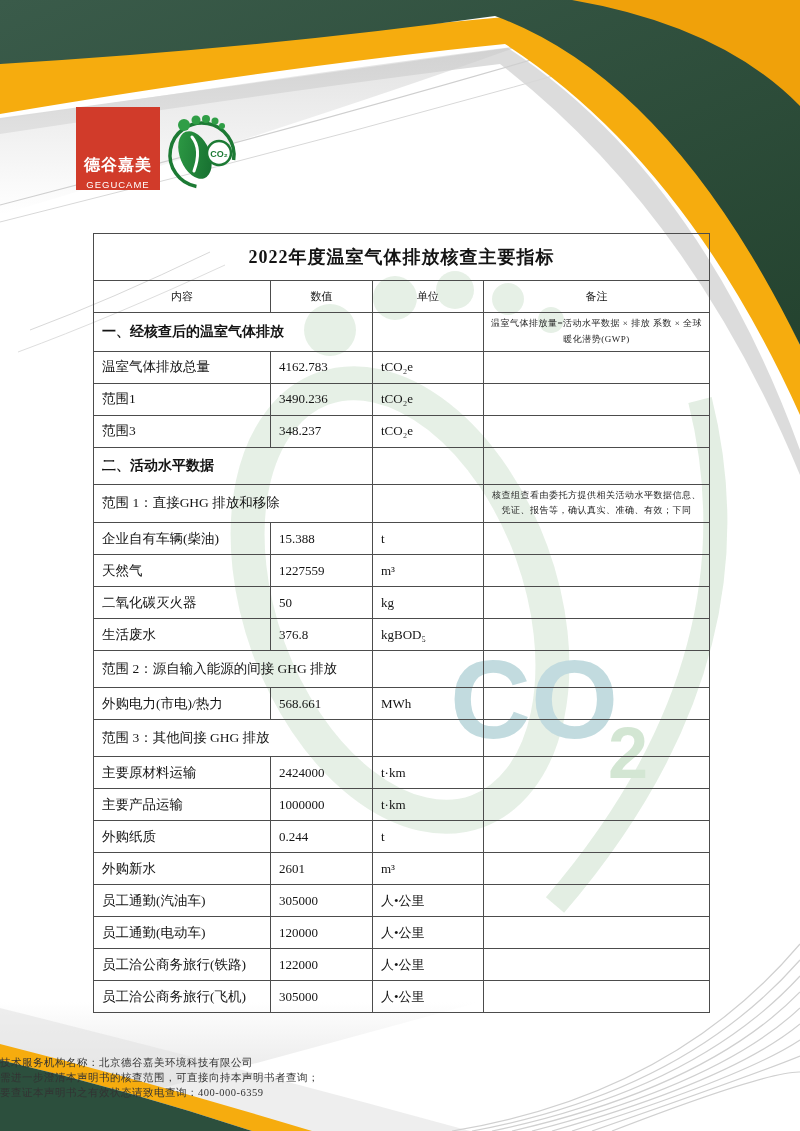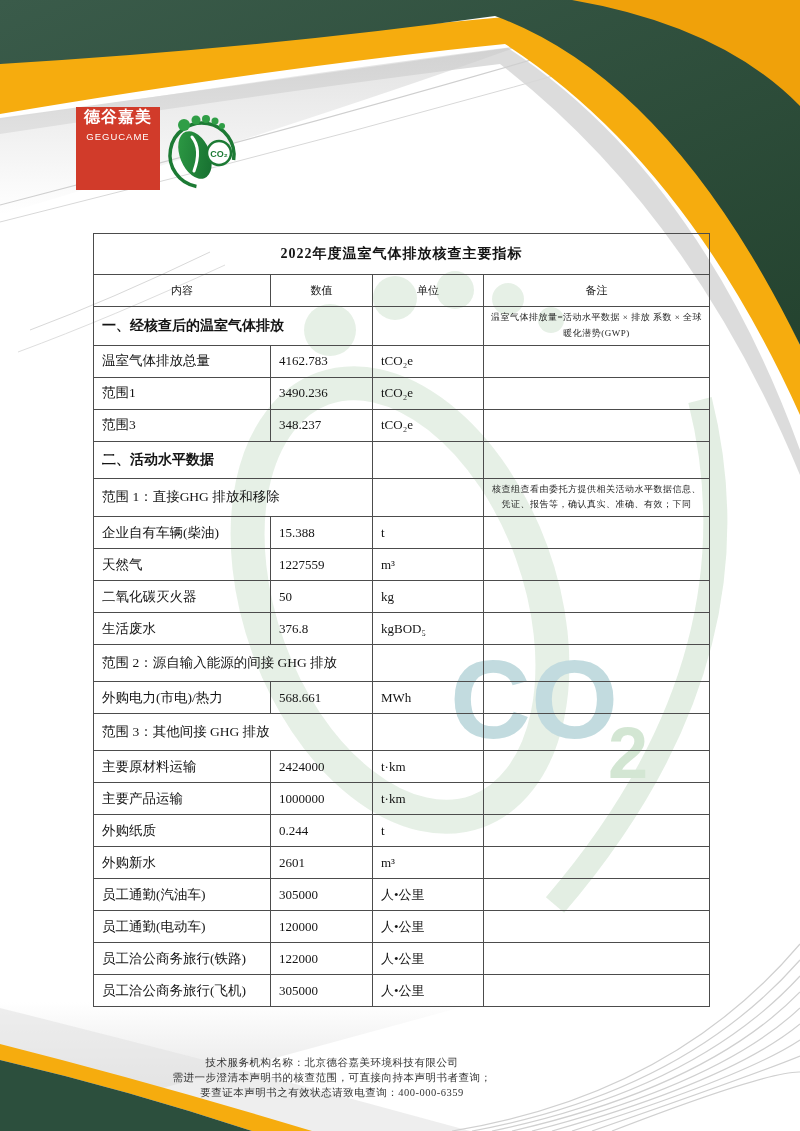--- a/index.html
+++ b/index.html
@@ -7,60 +7,60 @@
     width:800px;height:1131px;position:relative;overflow:hidden;
     background:#ffffff;
     font-family:"Liberation Serif","DejaVu Serif",serif;
   }
   
   .deco-svg{position:absolute;left:0;top:0;z-index:0;}
   
   .logo-wrap{position:absolute;left:76px;top:107px;z-index:3;display:flex;align-items:flex-start;}
   .logo-square{
     width:84px;height:83px;background:#d13b2a;color:#fff;
-    display:flex;flex-direction:column;align-items:center;justify-content:flex-start;
+    display:flex;flex-direction:column;align-items:center;justify-content:flex-end;
     font-family:"Liberation Sans","DejaVu Sans",sans-serif;
   }
   .logo-cn{font-size:16px;font-weight:bold;letter-spacing:1px;line-height:20px;}
   .logo-en{font-size:9.5px;letter-spacing:1px;margin-top:4px;}
   .logo-foot{margin-left:2px;margin-top:4px;}
   
   .report-table{
     position:absolute;left:93px;top:233px;z-index:2;
     width:616px;border-collapse:collapse;table-layout:fixed;
     background:transparent;
   }
   .report-table td{
     border:1px solid #4c4c4c;
     padding:2px 8px;
     font-size:13.5px;color:#141414;
     vertical-align:middle;
     overflow:hidden;
   }
   td.title-cell{
-    font-size:14px;font-weight:bold;text-align:center;
+    font-size:18px;font-weight:bold;text-align:center;
     letter-spacing:1px;padding:11px 4px;
   }
   td.header-cell{
     font-size:11px;font-weight:normal;text-align:center;padding:8px 4px;
   }
   td.cell-value,td.cell-unit{text-align:left;font-size:13px;}
   td.cell-note{
     font-size:9px;line-height:1.75;text-align:center;color:#1f1f1f;
     padding:3px 7px;letter-spacing:0.5px;
   }
   tr.row-data td{height:25px;}
   tr.row-section td{height:30px;}
   tr.row-scope td{height:30px;}
   tr.row-section td.cell-label{font-weight:bold;font-size:14px;}
   tr.row-scope td.cell-label{font-size:13.5px;}
   
   .doc-footer{
     position:absolute;left:0;top:1055px;width:664px;z-index:2;
-    text-align:center;font-size:10.5px;color:#333;line-height:15px;
+    font-size:10.5px;color:#333;line-height:15px;
     letter-spacing:0.5px;
   }
 </style>
 </head>
 <body>
 
 <svg class="deco-svg" width="800" height="1131" viewBox="0 0 800 1131">
   <defs>
     <linearGradient id="gGreen" x1="0" y1="0" x2="1" y2="1">
       <stop offset="0" stop-color="#3a5b4a"></stop>

